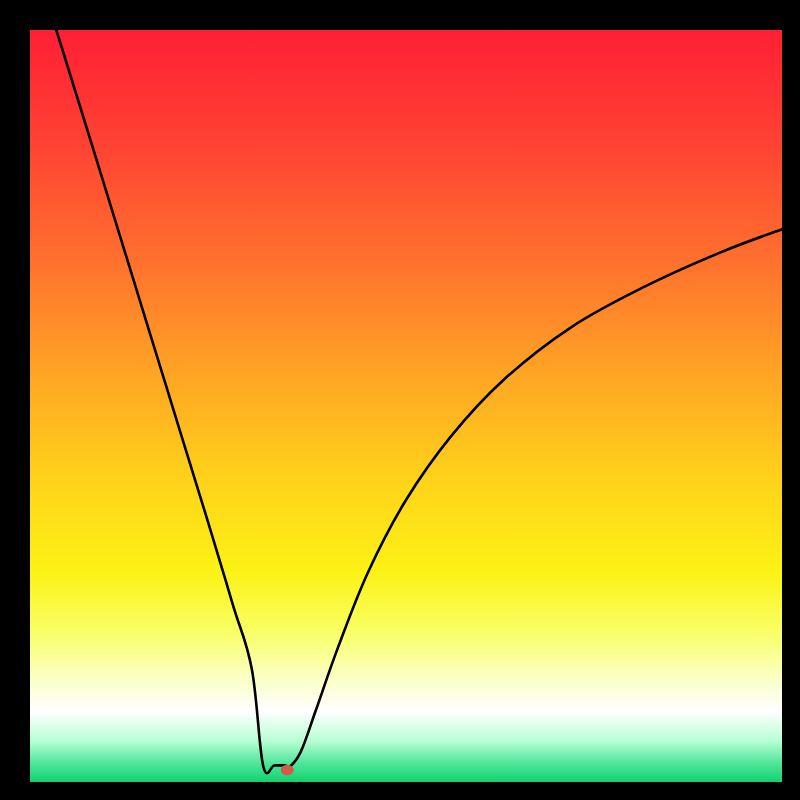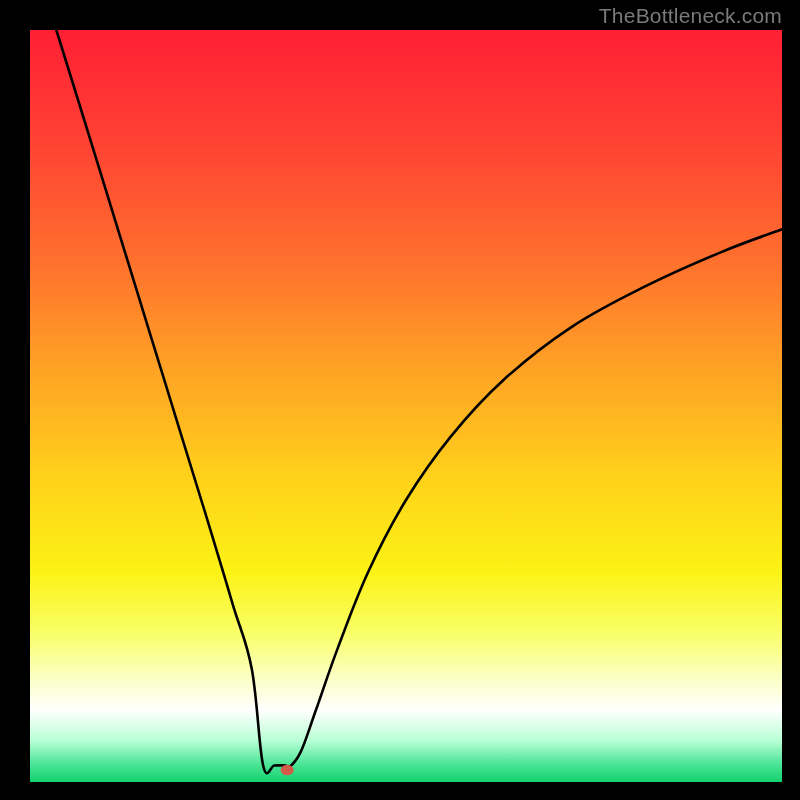--- a/index.html
+++ b/index.html
@@ -32,21 +32,20 @@
     left: 0;
     top: 0;
     width: 800px;
     height: 800px;
   }
 </style>
 </head>
 <body>
 
 <div class="frame">
-  <div class="watermark">TheBottleneck.com</div>
 
   <svg class="plot" viewBox="0 0 800 800">
     <defs>
       <linearGradient id="bg-grad" x1="0" y1="0" x2="0" y2="1">
           <stop offset="0%" stop-color="#ff1f35"></stop>
           <stop offset="15%" stop-color="#ff4233"></stop>
           <stop offset="30%" stop-color="#ff6e2e"></stop>
           <stop offset="45%" stop-color="#ffa225"></stop>
           <stop offset="60%" stop-color="#ffd31a"></stop>
           <stop offset="72%" stop-color="#fcf215"></stop>

